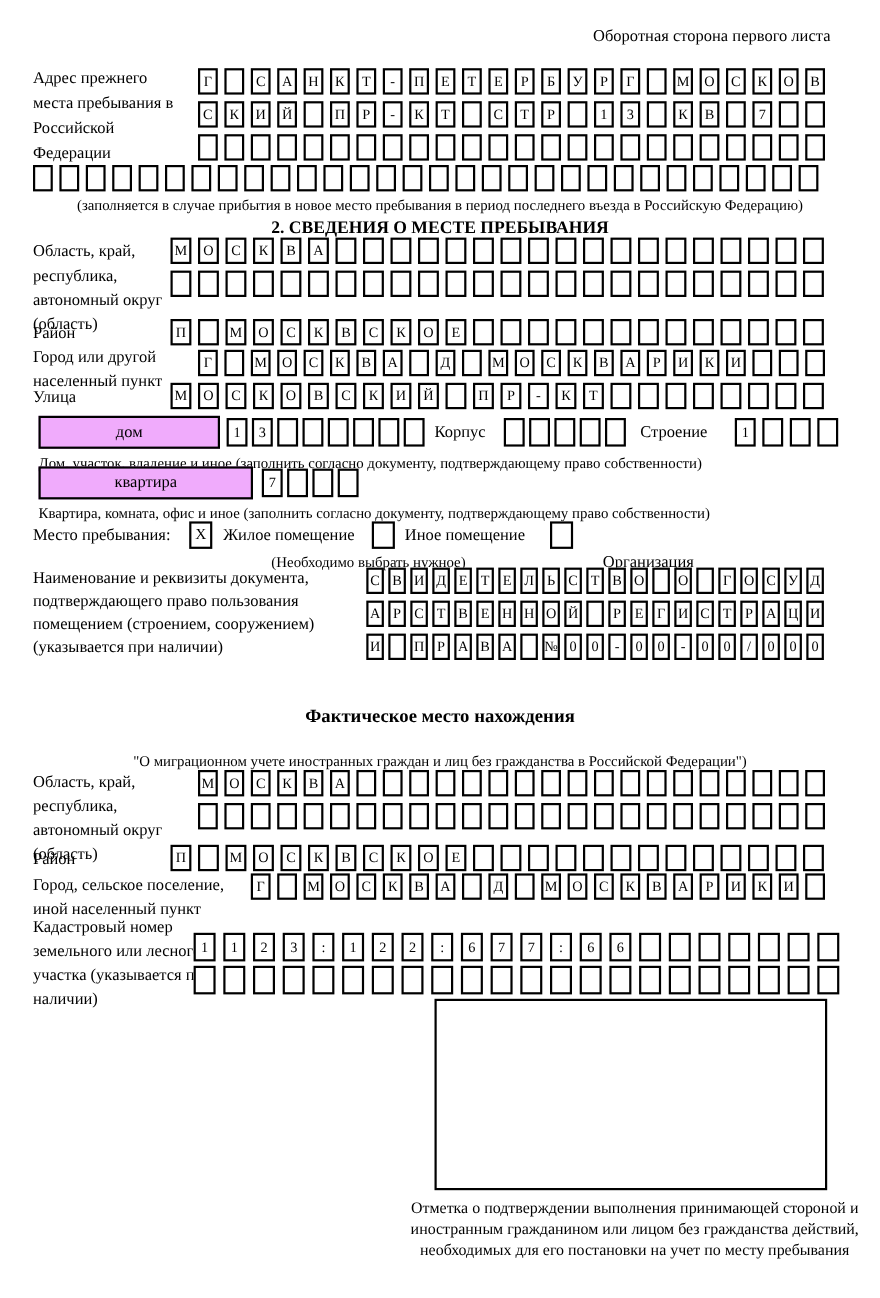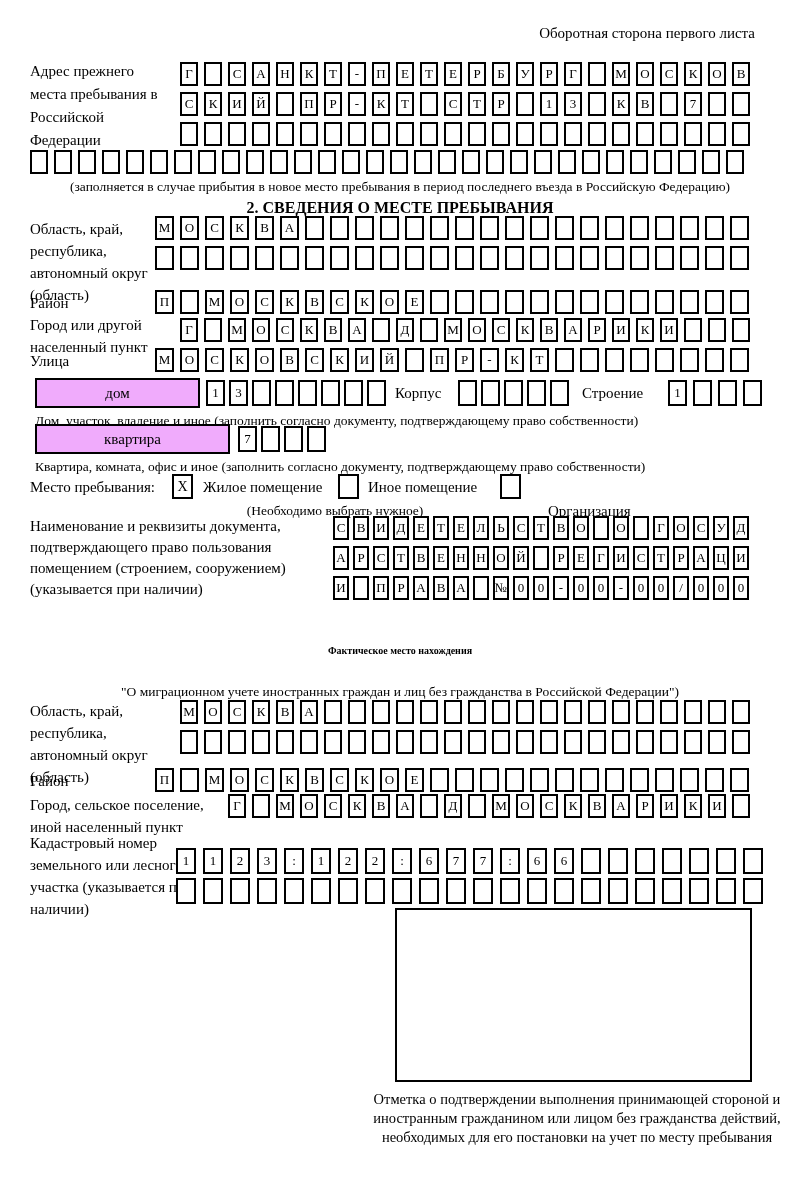--- a/index.html
+++ b/index.html
@@ -394,21 +394,21 @@
       <div class="cell">0</div>
       <div class="cell">-</div>
       <div class="cell">0</div>
       <div class="cell">0</div>
       <div class="cell">/</div>
       <div class="cell">0</div>
       <div class="cell">0</div>
       <div class="cell">0</div>
     </div>
 
-  <div class="abs lbl bold center" style="left:0;top:640px;width:800px;font-size:10px;">Фактическое место нахождения</div>
+  <div class="abs lbl bold center" style="left:0;top:640px;width:800px;font-size:17px;">Фактическое место нахождения</div>
   <div class="abs small center" style="left:0;top:683px;width:800px;">"О миграционном учете иностранных граждан и лиц без гражданства в Российской Федерации")</div>
 
   <div class="abs lbl" style="left:30px;top:700px;width:145px;">Область, край, республика, автономный округ (область)</div>
   <div class="cells ca" style="left:180px;top:700px;">
       <div class="cell">М</div>
       <div class="cell">О</div>
       <div class="cell">С</div>
       <div class="cell">К</div>
       <div class="cell">В</div>
       <div class="cell">А</div>

